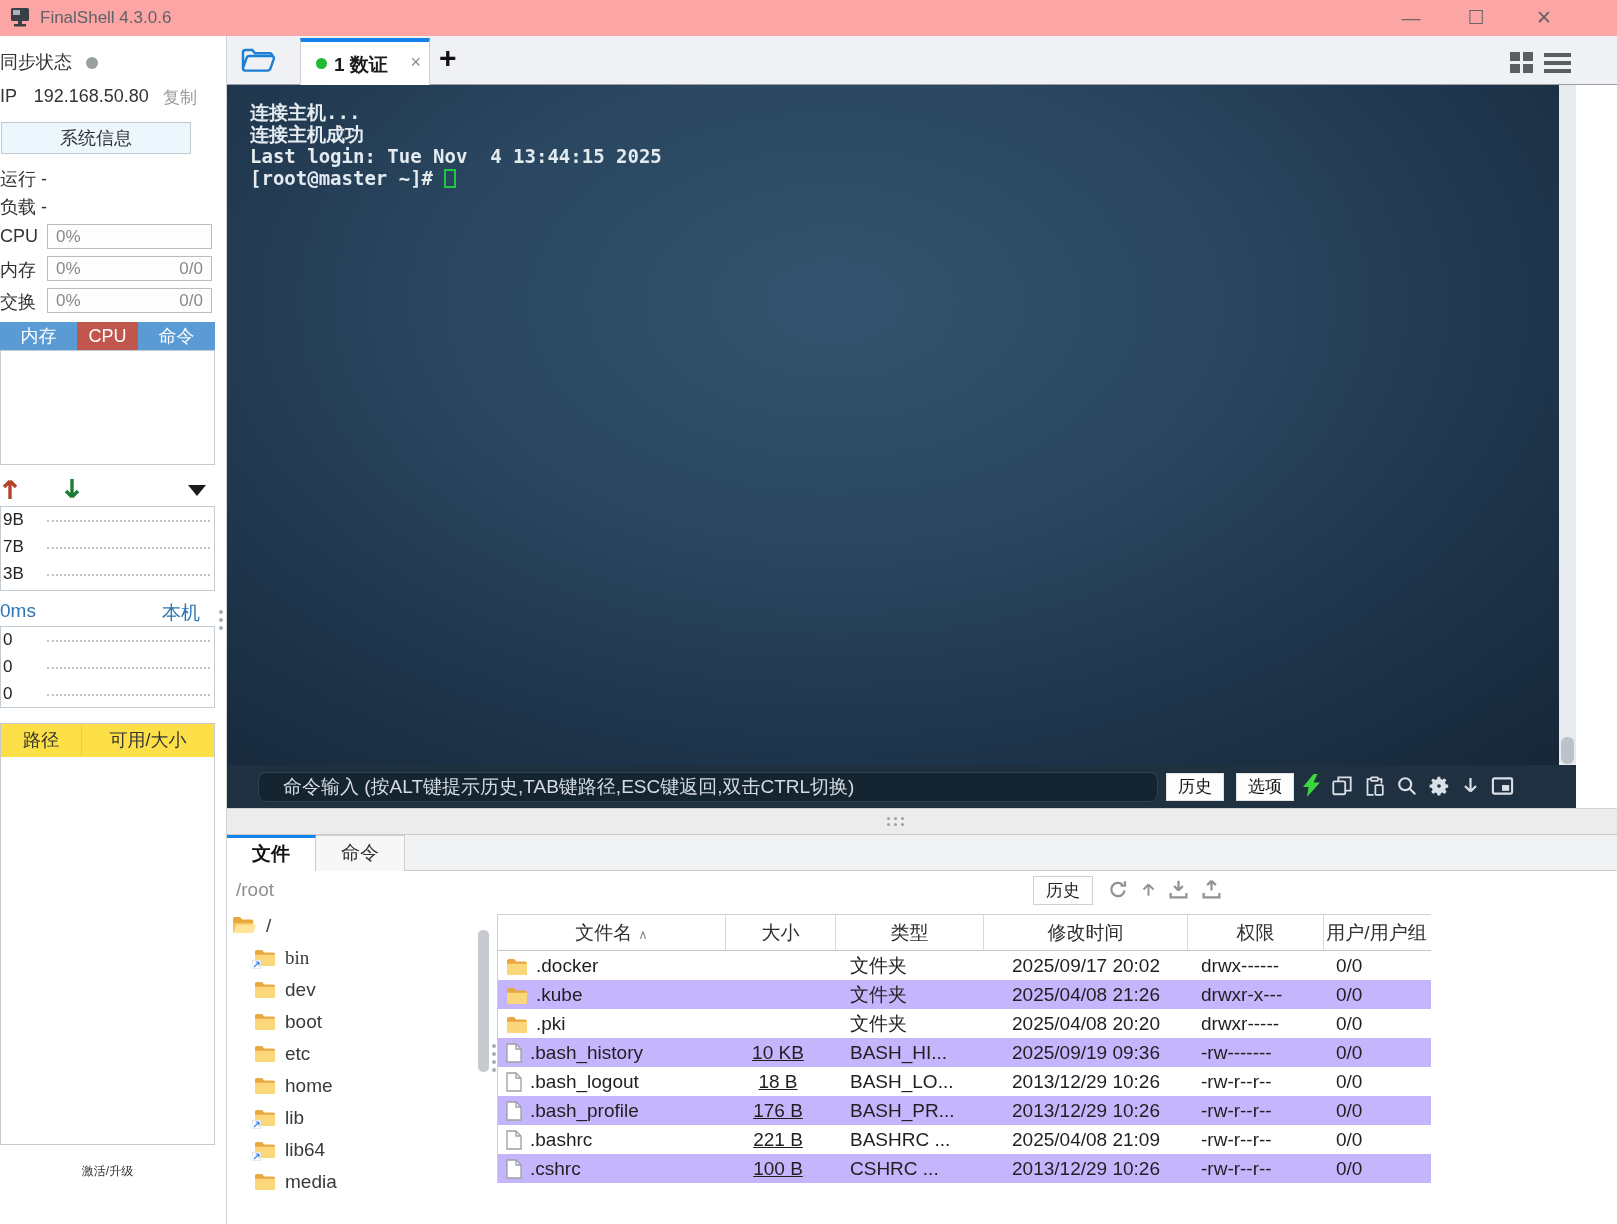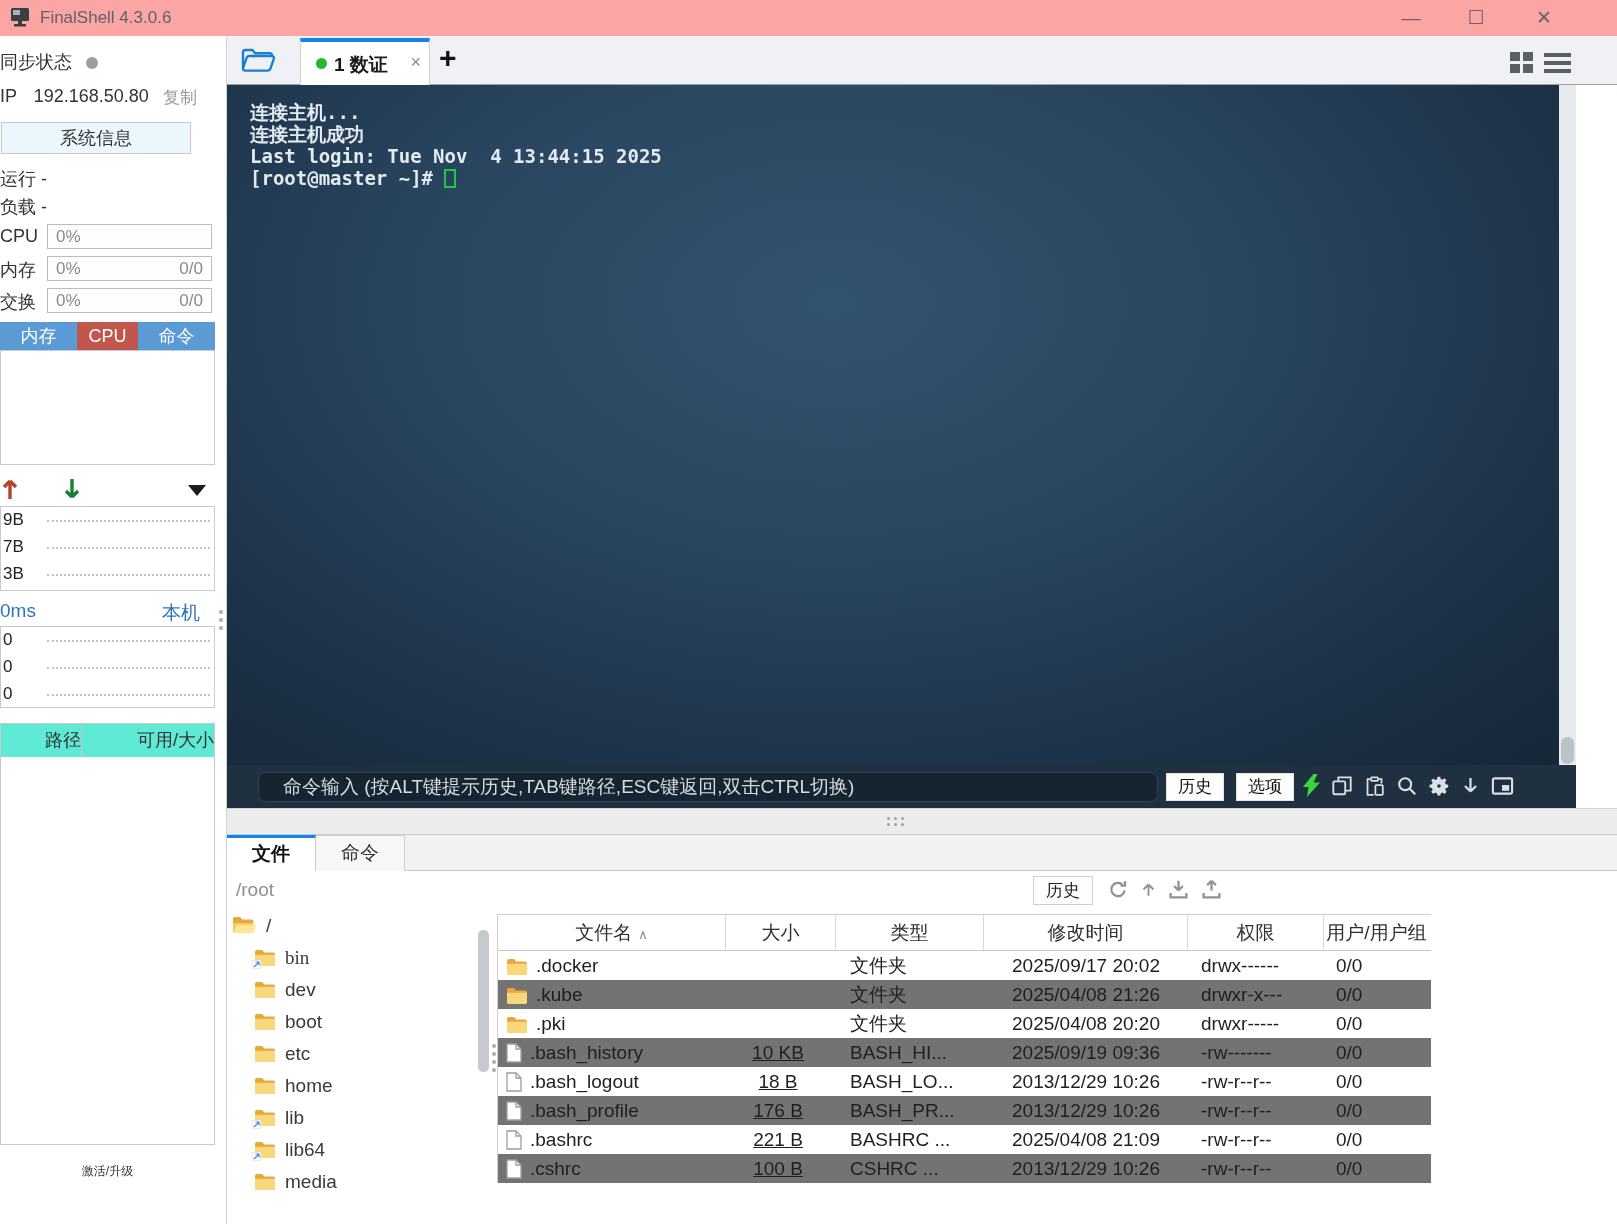--- a/index.html
+++ b/index.html
@@ -38,22 +38,22 @@
   #caret-down{position:absolute;left:188px;top:7px;width:0;height:0;
     border-left:9px solid transparent;border-right:9px solid transparent;border-top:11px solid #1b1b1b;}
   .mini-box{position:absolute;left:0;width:215px;border:1px solid #c2ccd4;background:#fff;}
   .tick-row{position:relative;height:27px;font-size:17px;color:#222;}
   .tick-label{position:absolute;left:2px;top:3px;}
   .tick-line{position:absolute;left:46px;right:4px;top:13px;border-top:2px dotted #c3c3c3;}
   #ping-header{position:absolute;left:0;top:564px;width:215px;font-size:19px;color:#2e75b6;}
   #sidebar-grip{position:absolute;left:219px;top:570px;width:6px;}
   #sidebar-grip i, .gripdot{display:block;width:4px;height:4px;border-radius:50%;background:#a9adb2;margin:4px 0;}
   #path-header{position:absolute;left:0;top:687px;width:215px;height:35px;display:flex;}
-  .path-cell{height:35px;line-height:33px;text-align:right;font-size:18px;color:#333;
-    border:1px solid #c9c9c9;background:#5eead4;}
+  .path-cell{height:35px;line-height:33px;text-align:center;font-size:18px;color:#333;
+    border:1px solid #c9c9c9;background:#fde047;}
   #path-body{position:absolute;left:0;top:721px;width:215px;height:388px;
     border:1px solid #c9c9c9;border-top:none;background:#fff;}
   #activate{position:absolute;left:0;top:1127px;width:215px;text-align:center;
     font-size:12px;color:#333;cursor:pointer;}
 
   
   #tabbar{position:absolute;left:227px;top:36px;width:1390px;height:49px;
     background:#eff1f4;border-bottom:1px solid #9aa0a6;}
   #open-folder-btn{position:absolute;left:13px;top:10px;width:44px;height:32px;cursor:pointer;}
   #session-tab{position:absolute;left:73px;top:2px;width:130px;height:47px;background:#fff;
@@ -123,21 +123,21 @@
 
   
   #filetable{position:absolute;left:497px;top:914px;width:934px;background:#fff;
     border-left:1px solid #cfcfcf;border-top:1px solid #cfcfcf;}
   #ft-head{display:flex;height:36px;border-bottom:1px solid #c6c6c6;}
   .ft-hcell{height:35px;line-height:35px;text-align:center;font-size:19px;color:#2f2f2f;
     border-right:1px solid #d9d9d9;cursor:pointer;}
   .ft-hcell:last-child{border-right:none;}
   .sort-caret{font-size:13px;color:#8a8a8a;margin-left:6px;}
   .ft-row{display:flex;height:29px;line-height:29px;font-size:19px;color:#1f1f1f;cursor:pointer;}
-  .ft-row.alt{background:#737373;}
+  .ft-row.alt{background:#c4b5fd;}
   .ft-cell{overflow:hidden;white-space:nowrap;}
   .c-name{padding-left:8px;}
   .c-name .tree-ico{margin-right:8px;vertical-align:-4px;}
   .c-size{text-align:center;padding-right:6px;text-decoration:underline;}
   .c-type{padding-left:14px;}
   .c-mtime{text-align:center;}
   .c-perm{padding-left:13px;}
   .c-owner{padding-left:12px;}
 </style>
 </head>

